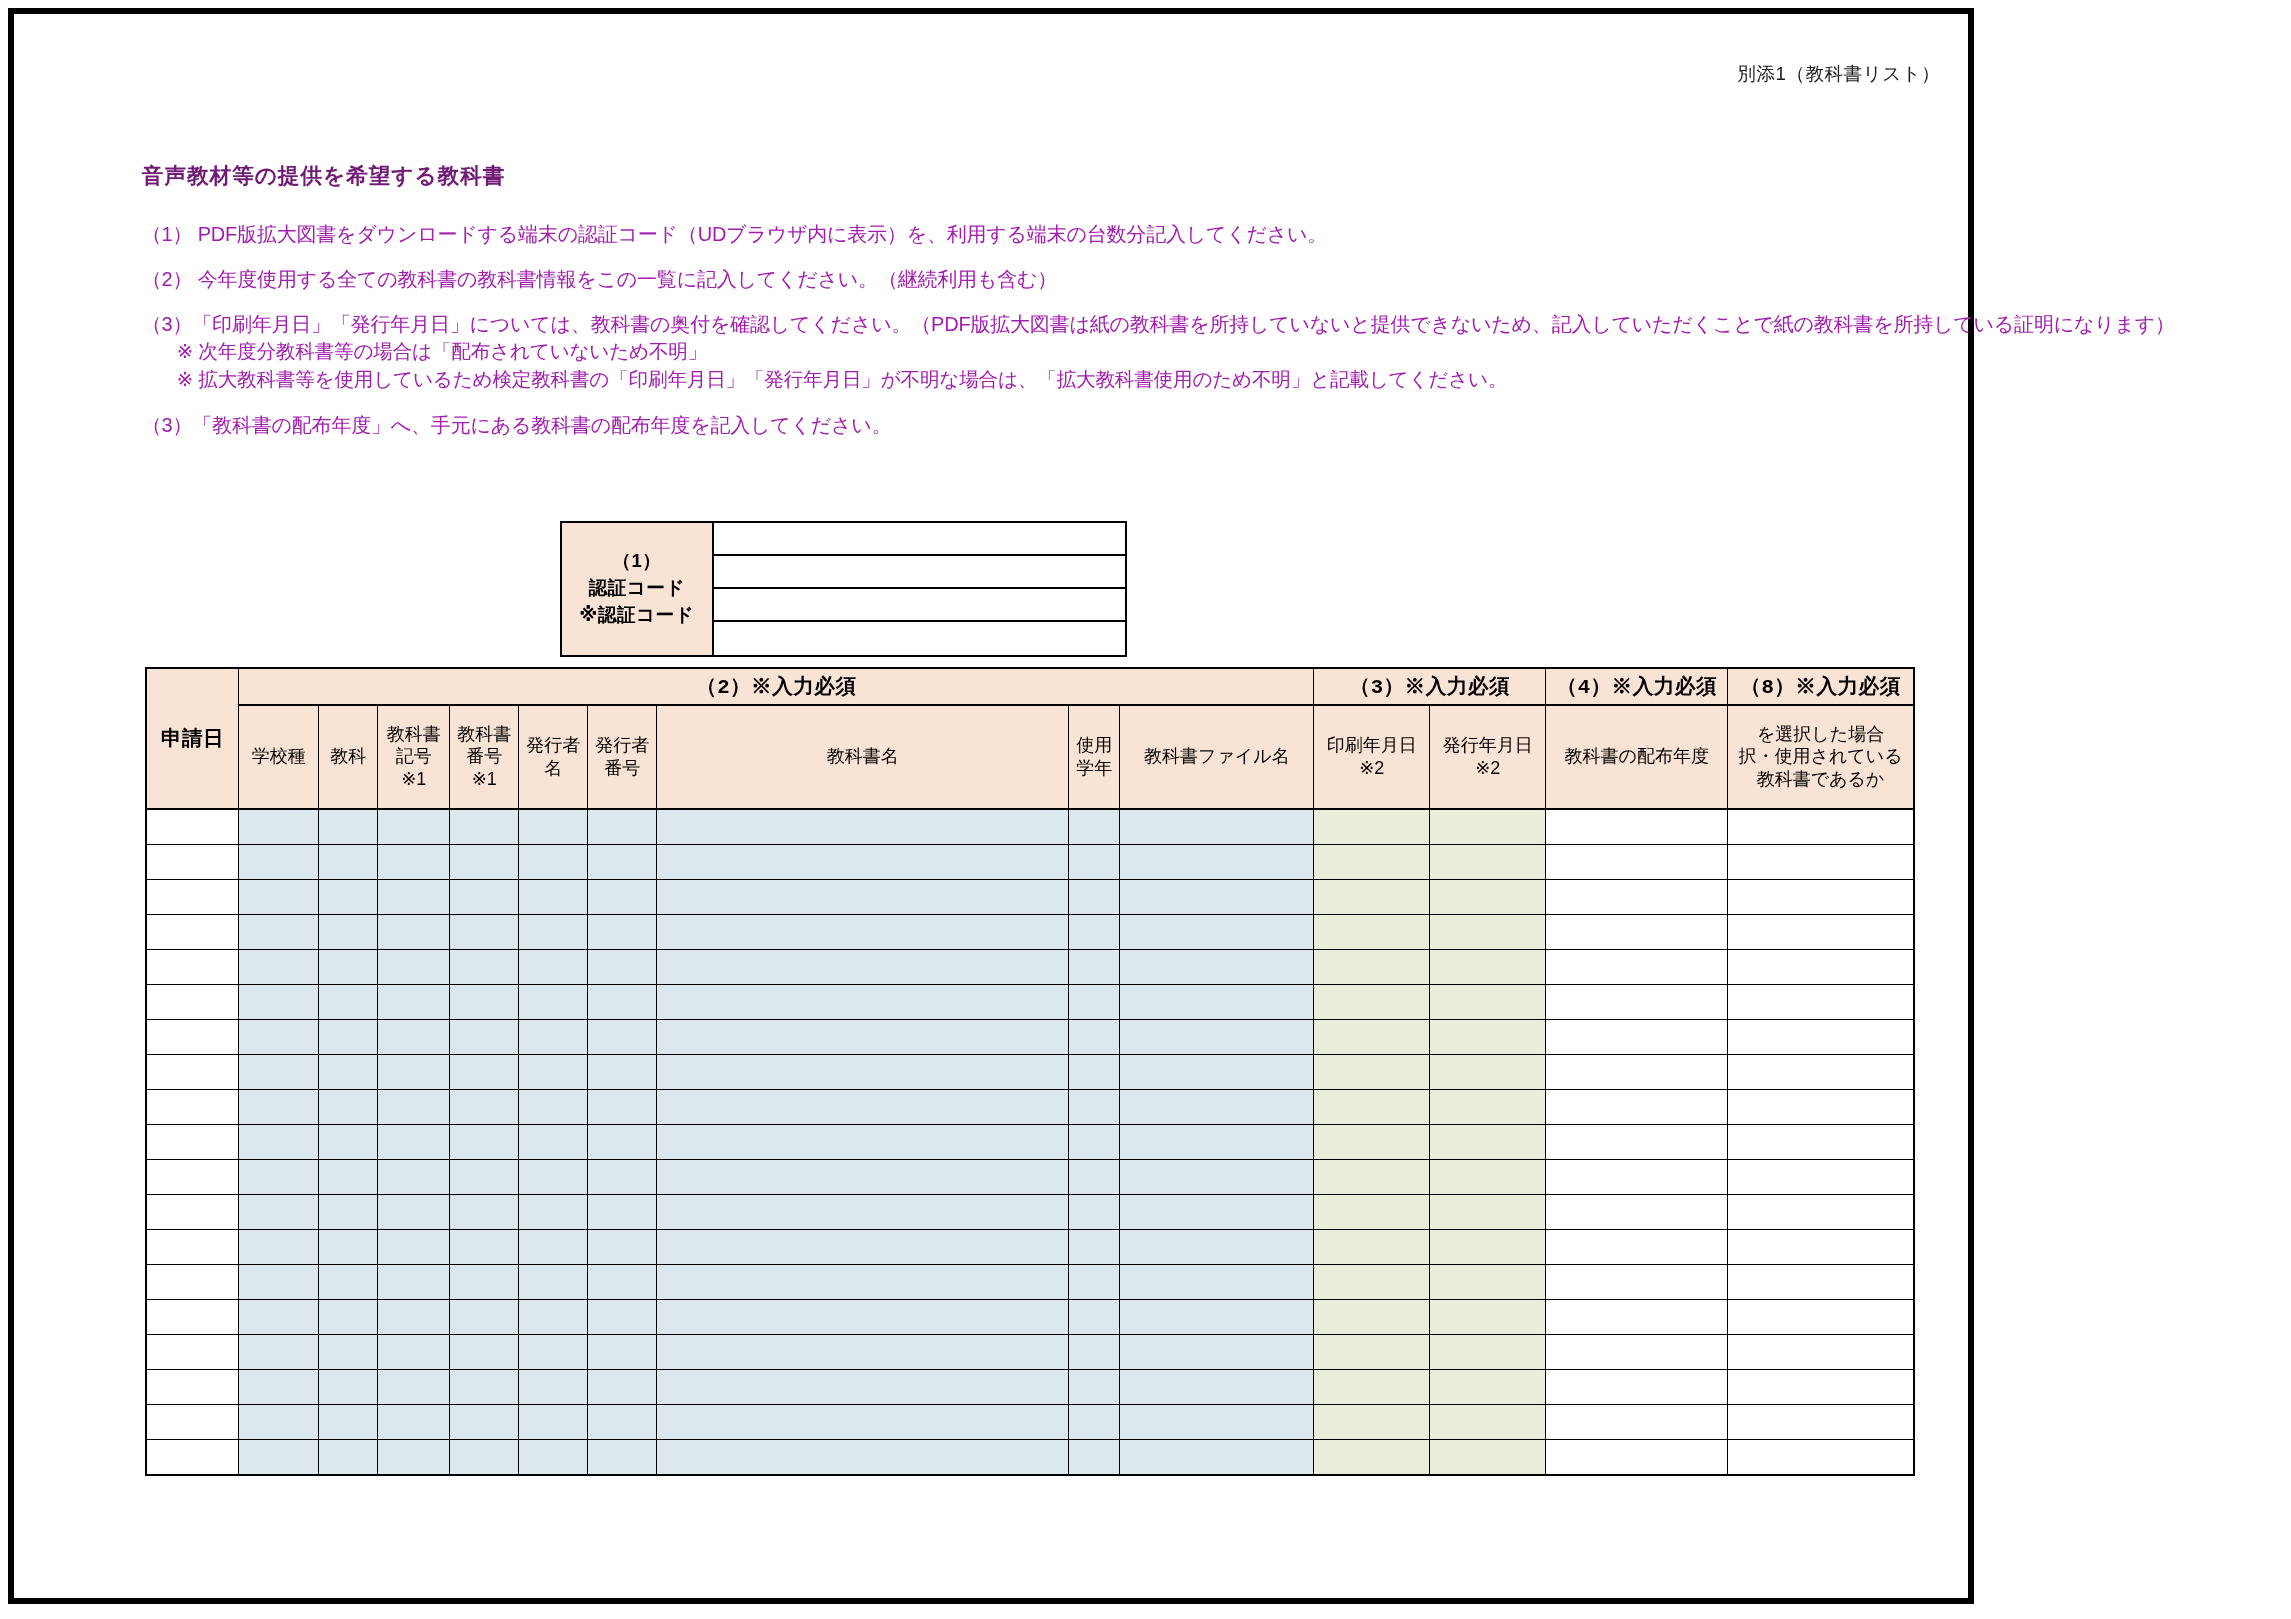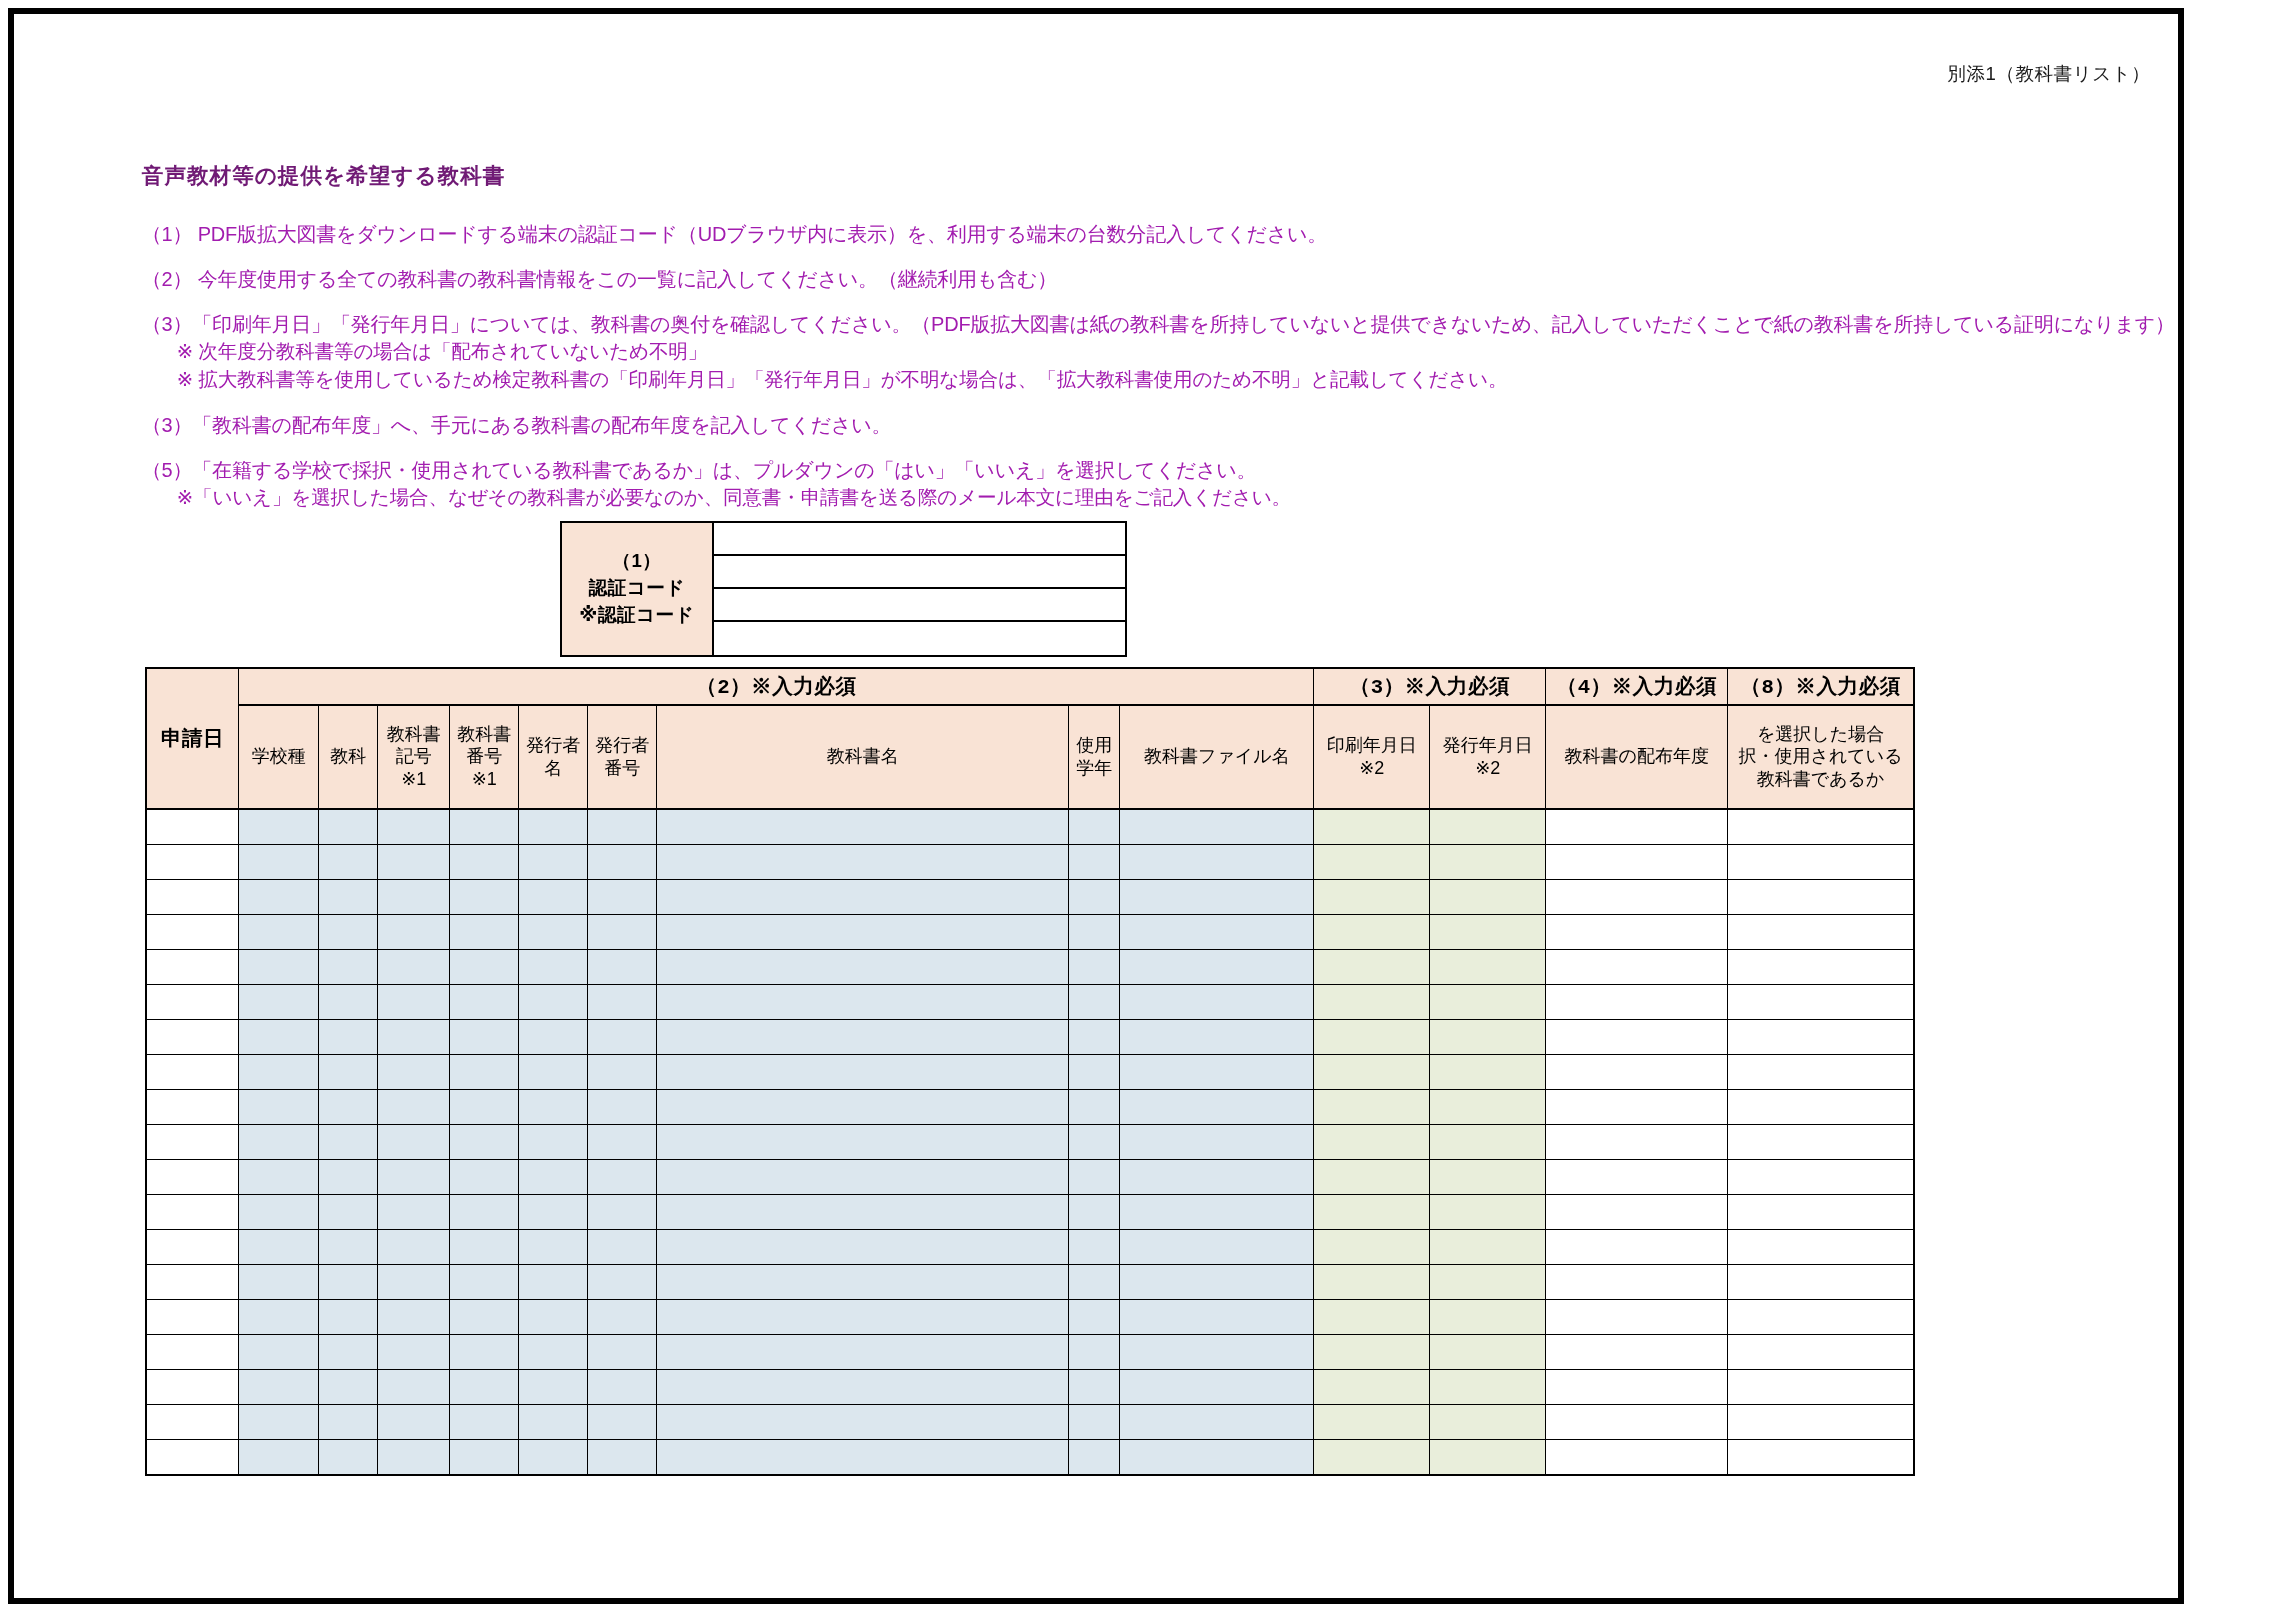--- a/index.html
+++ b/index.html
@@ -11,21 +11,21 @@
     width: 2292px;
     height: 1619px;
     background: #ffffff;
     font-family: "Liberation Sans", "DejaVu Sans", sans-serif;
     overflow: hidden;
   }
   .page-frame {
     position: absolute;
     left: 7.8px;
     top: 7.8px;
-    width: 2176px;
+    width: 1966px;
     height: 1596px;
     border: 6.9px solid #000000;
     box-sizing: border-box;
     background: #ffffff;
   }
   .sheet {
     position: absolute;
     left: 0; top: 0;
     width: 100%;
     height: 100%;
@@ -203,24 +203,20 @@
         <div class="instr-item">
           <div class="instr-line">（2） 今年度使用する全ての教科書の教科書情報をこの一覧に記入してください。（継続利用も含む）</div>
         </div>
         <div class="instr-item">
           <div class="instr-line">（3）「印刷年月日」「発行年月日」については、教科書の奥付を確認してください。（PDF版拡大図書は紙の教科書を所持していないと提供できないため、記入していただくことで紙の教科書を所持している証明になります）</div>
           <div class="instr-line sub">※ 次年度分教科書等の場合は「配布されていないため不明」</div>
           <div class="instr-line sub">※ 拡大教科書等を使用しているため検定教科書の「印刷年月日」「発行年月日」が不明な場合は、「拡大教科書使用のため不明」と記載してください。</div>
         </div>
         <div class="instr-item">
           <div class="instr-line">（3）「教科書の配布年度」へ、手元にある教科書の配布年度を記入してください。</div>
-        </div>
-        <div class="instr-item">
-          <div class="instr-line">（5）「在籍する学校で採択・使用されている教科書であるか」は、プルダウンの「はい」「いいえ」を選択してください。</div>
-          <div class="instr-line sub">※「いいえ」を選択した場合、なぜその教科書が必要なのか、同意書・申請書を送る際のメール本文に理由をご記入ください。</div>
         </div>
       </div>
 
     <div class="auth-box">
       <div class="auth-label">
           <span>（1）</span>
           <span>認証コード</span>
           <span>※認証コード</span>
         </div>
       <div class="auth-rows">

